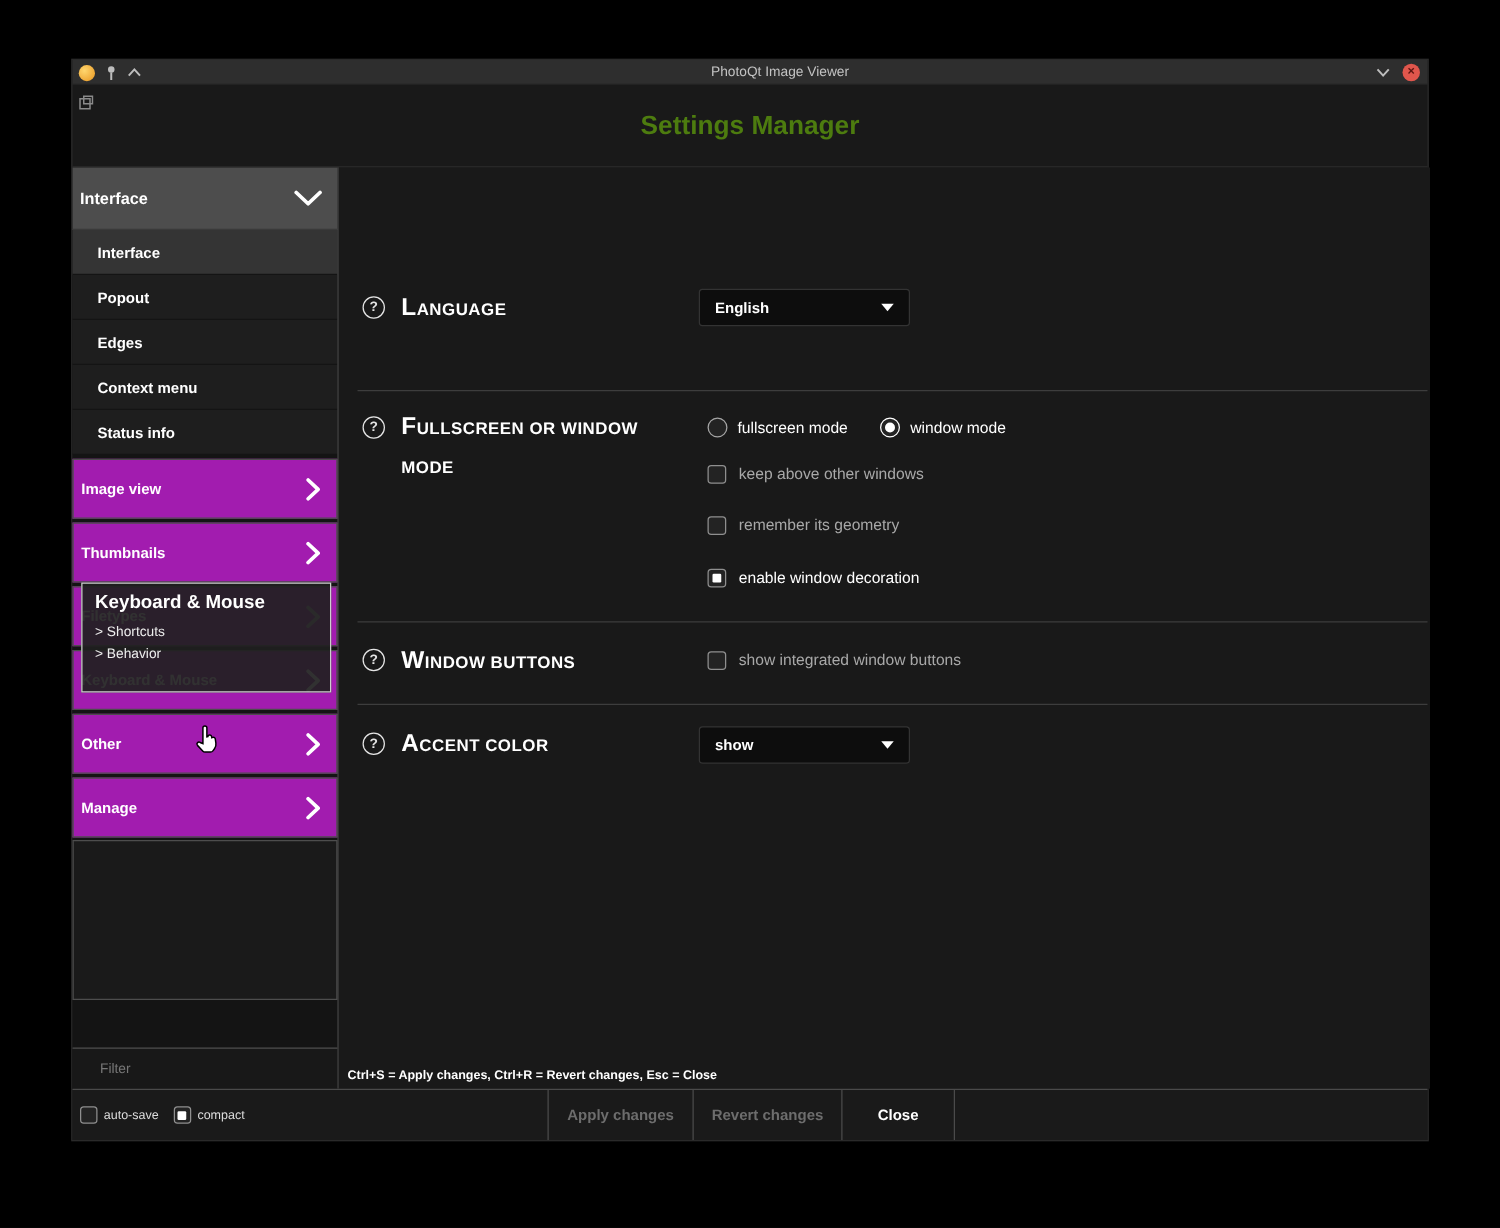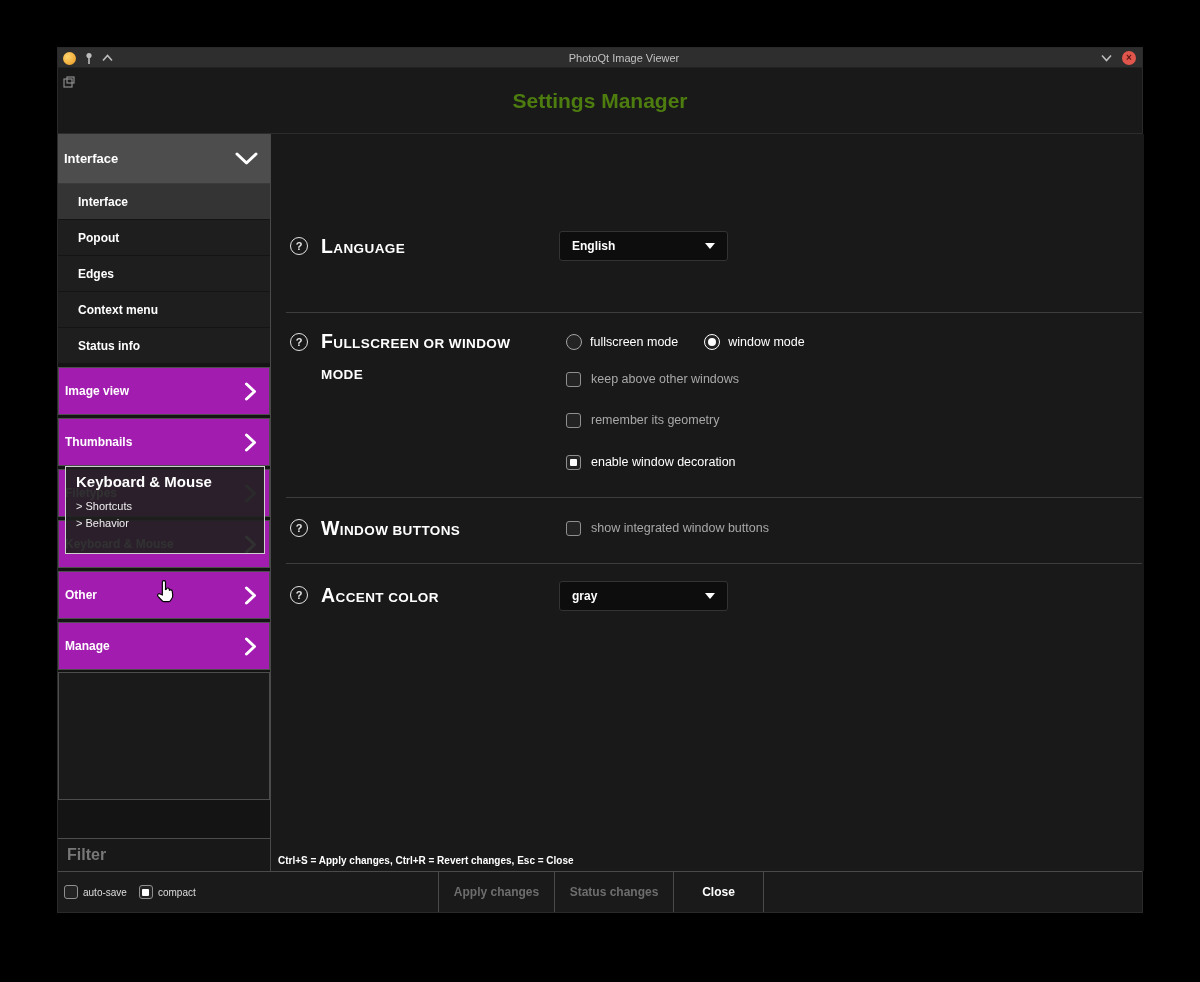--- a/index.html
+++ b/index.html
@@ -26,21 +26,21 @@
   .sb-cat-header{height:50px;background:#4d4d4d;display:flex;align-items:center;justify-content:space-between;
                  padding:0 12px 0 6px;border-bottom:1px solid #3a3a3a;}
   .sb-cat-header .lbl{color:#fff;font-size:13px;font-weight:bold;}
   .sb-sub{height:36px;background:#1e1e1e;display:flex;align-items:center;padding-left:20px;border-bottom:1px solid #141414;
           color:#fff;font-size:12px;font-weight:bold;}
   .sb-sub.sel{background:#343434;}
   .sb-cat{height:48px;margin:3px 0 0 0;background:#a21caf;border:1px solid #4d4d4d;display:flex;align-items:center;
           justify-content:space-between;padding:0 12px 0 6px;color:#fff;font-size:12px;font-weight:bold;}
   .sb-empty{height:128px;margin-top:2px;background:#1a1a1a;border:1px solid #4d4d4d;}
   .sb-filter{position:absolute;left:0;bottom:0;width:100%;height:33px;border-top:1px solid #4d4d4d;background:#181818;}
-  .filter-input{width:100%;height:100%;background:transparent;border:none;outline:none;color:#bbb;font-size:16px;padding:0 9px;font-weight:bold;}
+  .filter-input{width:100%;height:100%;background:transparent;border:none;outline:none;color:#bbb;font-size:11px;padding:0 22px;}
   .filter-input::placeholder{color:#777;}
   .vdivider{position:absolute;left:212px;top:86px;bottom:41px;width:1px;background:#4a4a4a;}
 
   
   .tooltip{position:absolute;left:7px;top:418px;width:200px;height:88px;background:rgba(32,32,32,0.92);
            border:1px solid #cfcfcf;z-index:5;padding:6px 10px;}
   .tooltip .tt-title{color:#fff;font-size:15px;font-weight:bold;margin-bottom:8px;}
   .tooltip .tt-item{color:#eee;font-size:11px;line-height:17px;}
 
   
@@ -245,39 +245,39 @@
         <span class="cb"></span>
         <span class="lbl-g">show integrated window buttons</span>
       </div>
       <div class="divider" style="left:15px;top:429px;width:856px;"></div>
 
       <div class="help" style="left:19px;top:452px;">
           <span>?</span>
         </div>
       <div class="section-title" style="left:50px;top:446px;">Accent color</div>
       <div class="dropdown" style="left:288px;top:447px;">
-        <span class="dd-label">gray</span>
+        <span class="dd-label">show</span>
         <span class="dd-arrow"></span>
       </div>
 
       <div class="status-text">Ctrl+S = Apply changes, Ctrl+R = Revert changes, Esc = Close</div>
     </div>
 
     <div class="footer">
       <div class="footer-left">
         <span class="f-item">
           <span class="cb"></span>
           <span class="f-lbl">auto-save</span>
         </span>
         <span class="f-item">
           <span class="cb checked">
               <span class="cb-inner"></span>
             </span>
           <span class="f-lbl">compact</span>
         </span>
       </div>
       <div class="f-btn disabled" style="left:380px;width:116px;">Apply changes</div>
-      <div class="f-btn disabled" style="left:496px;width:119px;">Status changes</div>
+      <div class="f-btn disabled" style="left:496px;width:119px;">Revert changes</div>
       <div class="f-btn last" style="left:615px;width:91px;">Close</div>
     </div>
 
   </div>
 </div>
 
 </body></html>

